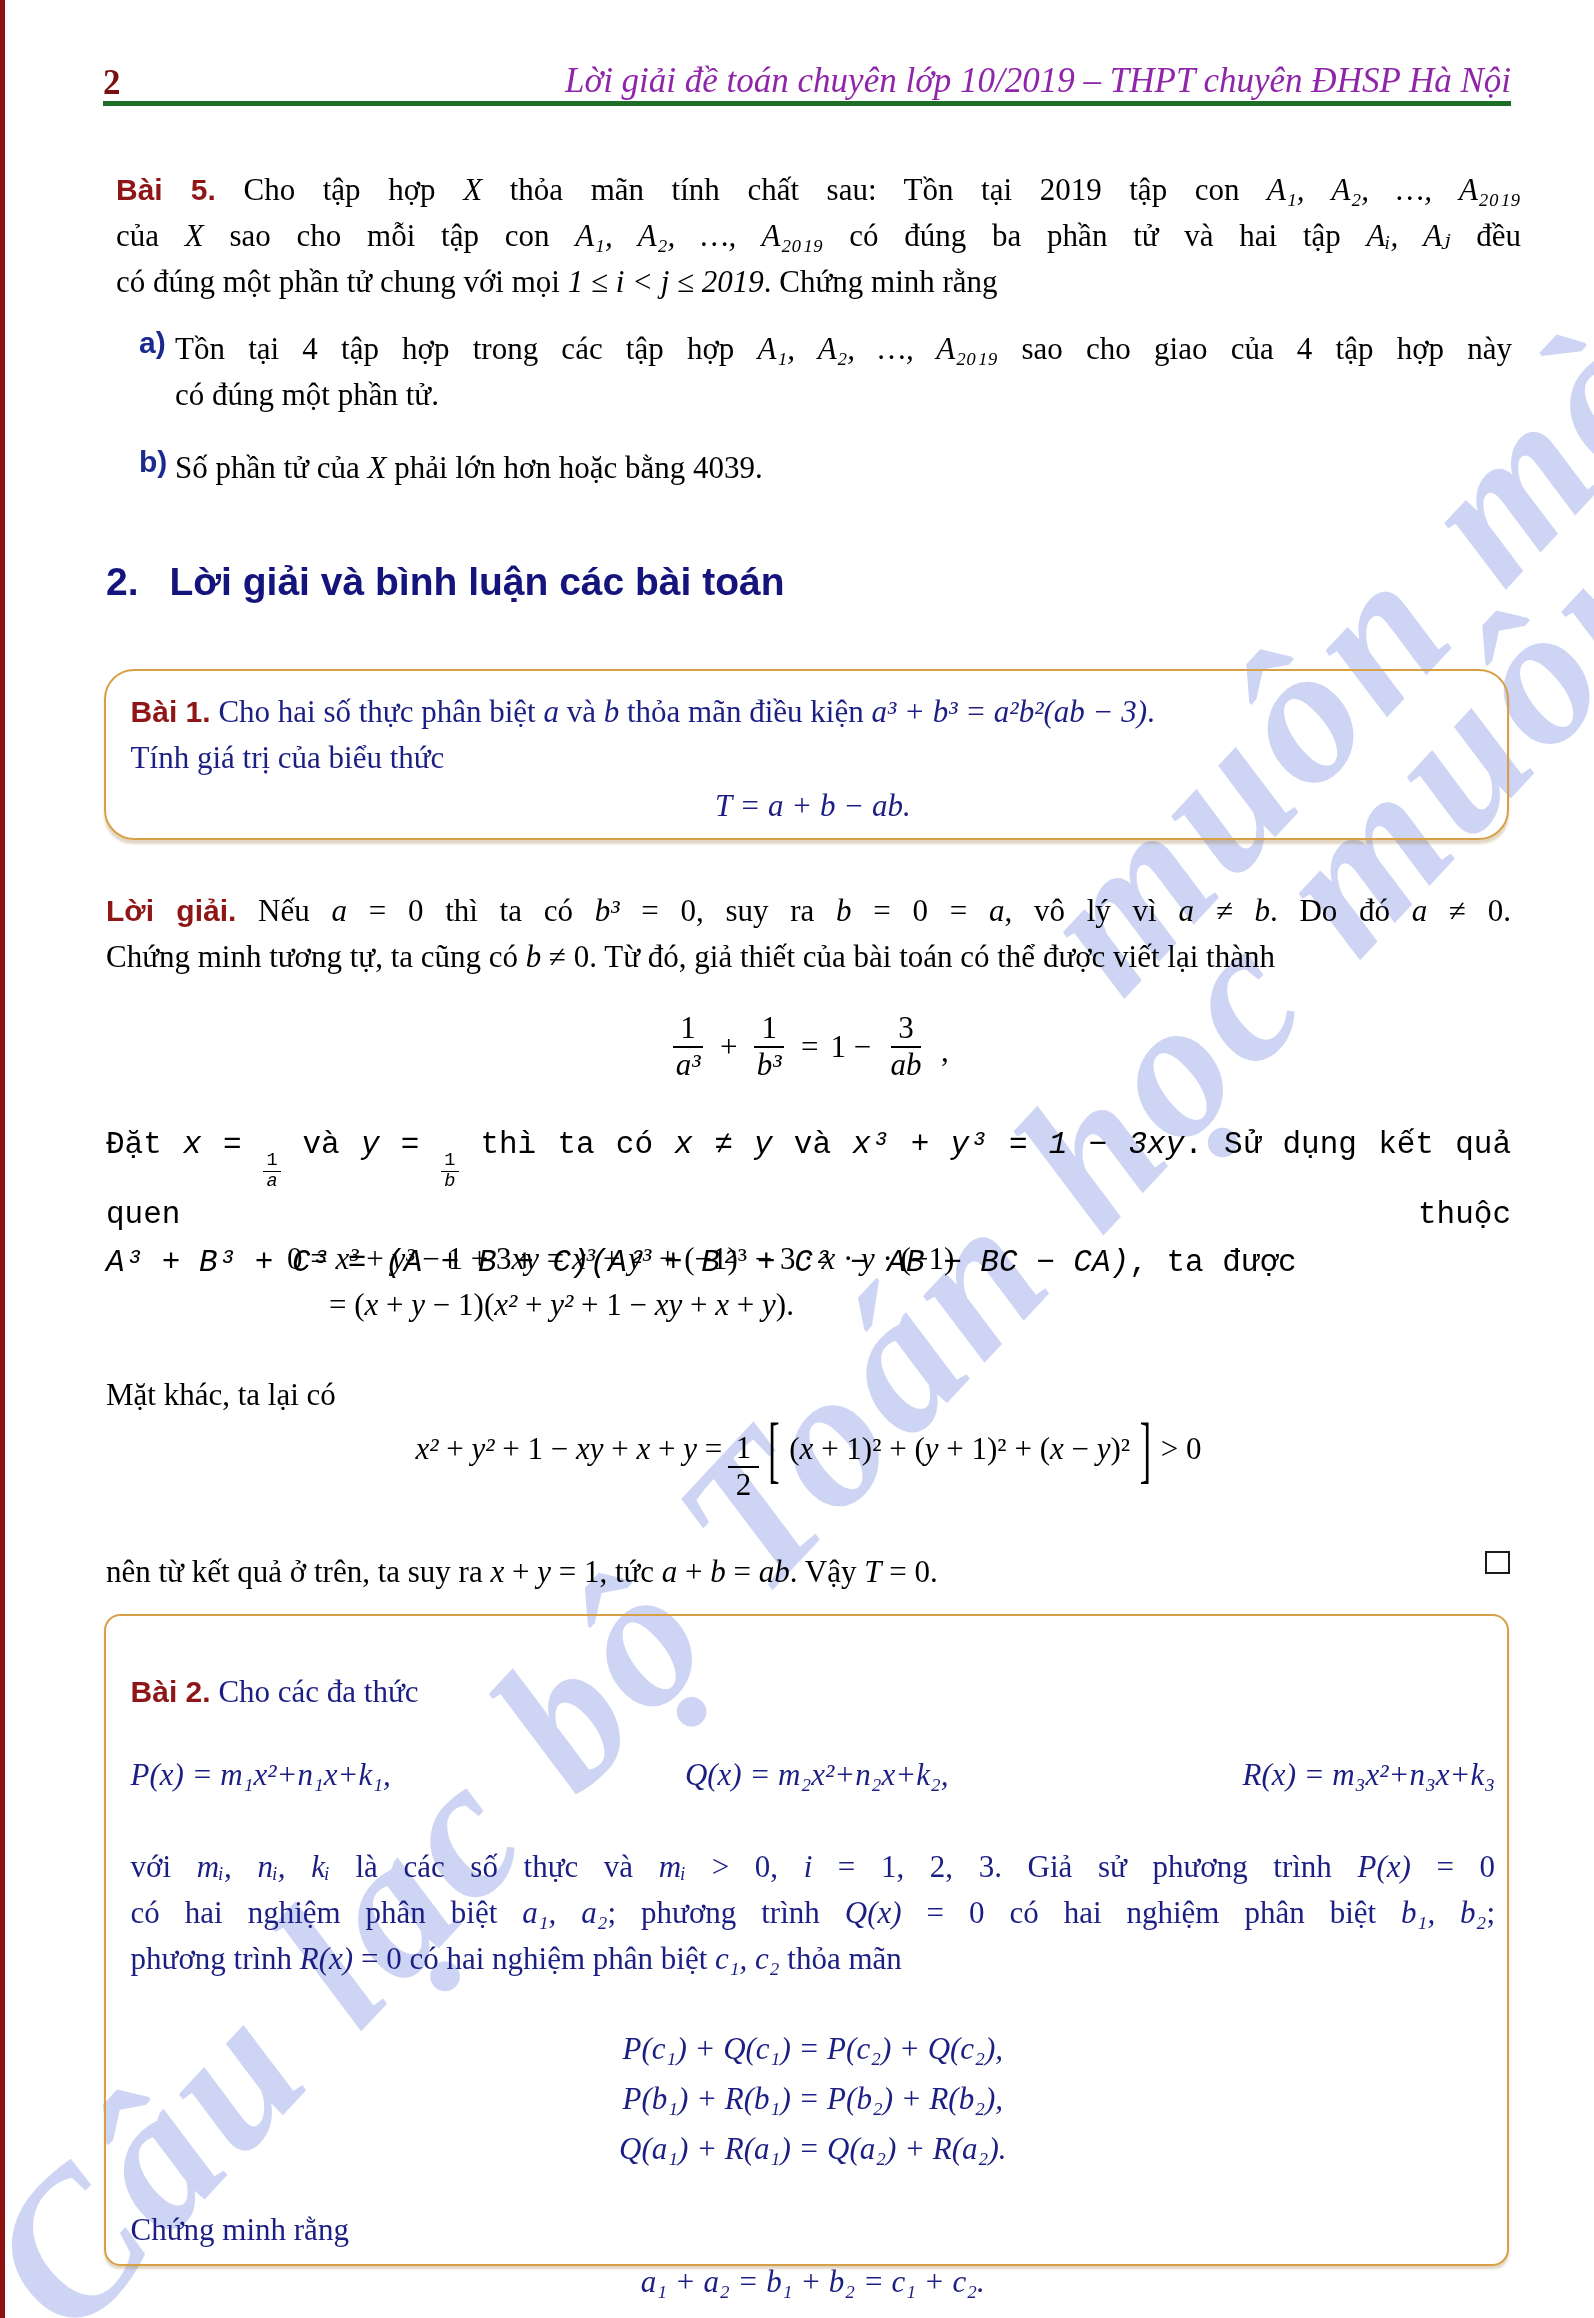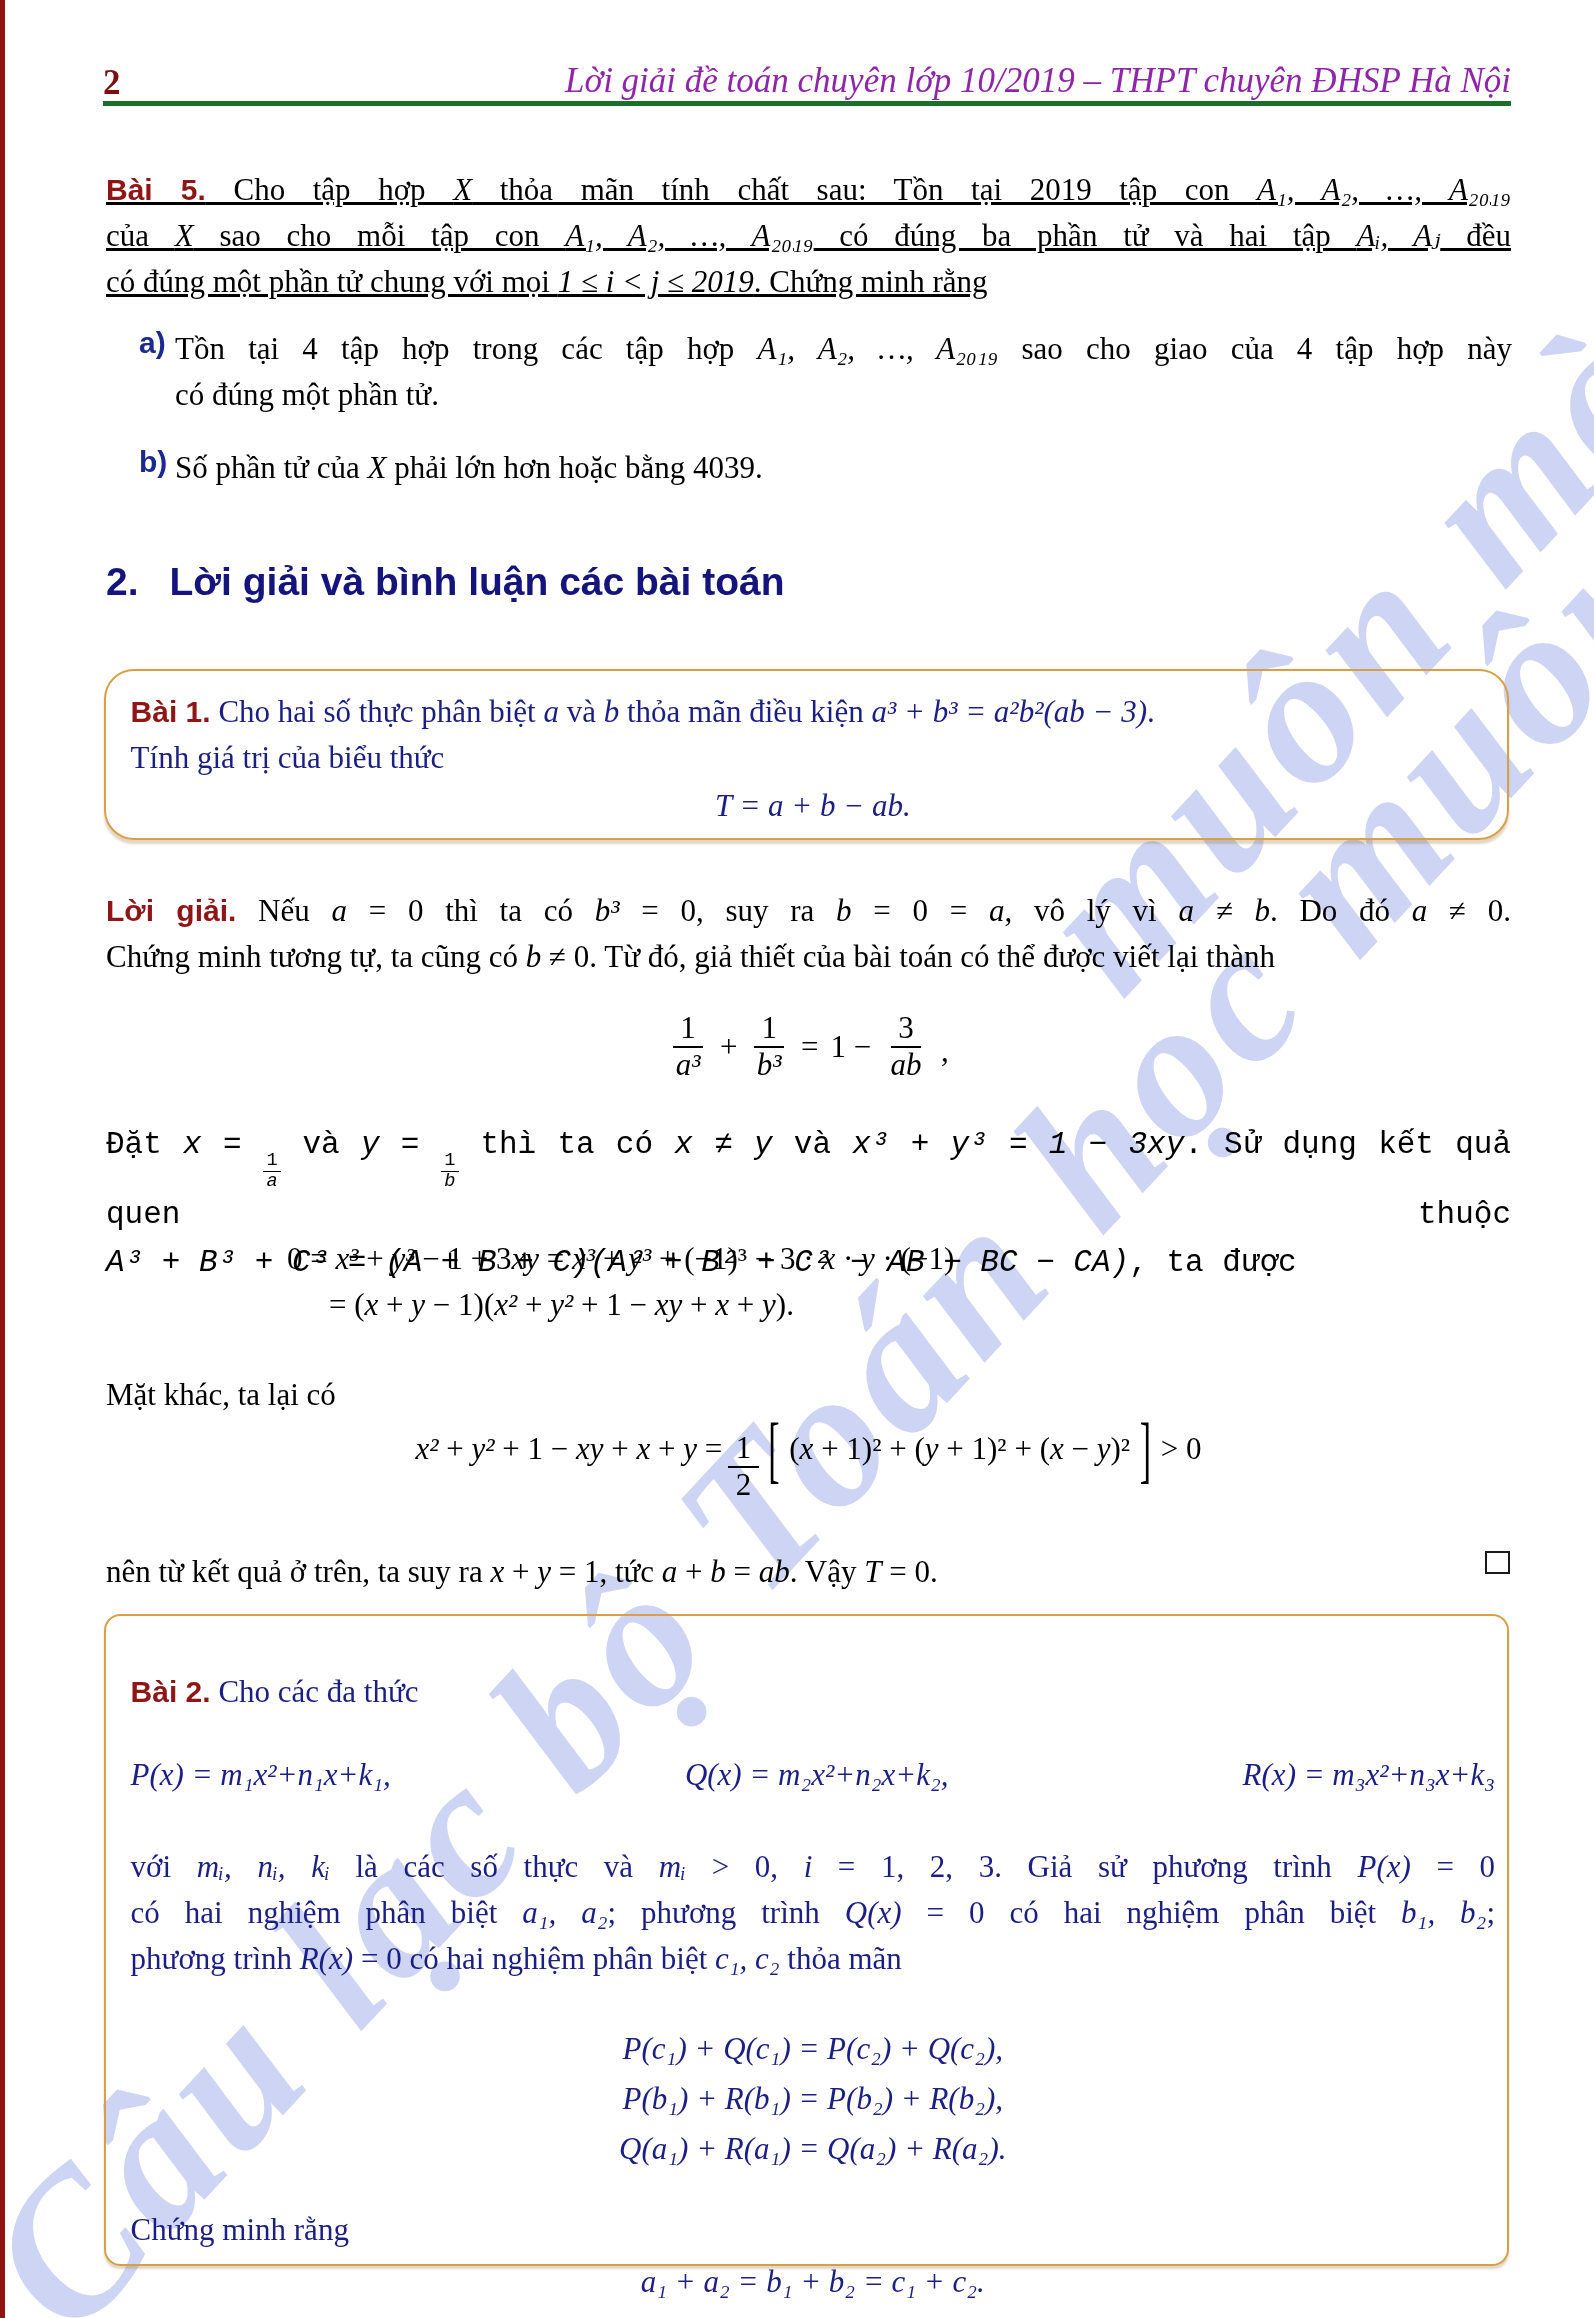--- a/index.html
+++ b/index.html
@@ -17,21 +17,21 @@
   .hnum{left:103px;top:63px;font-weight:bold;font-size:35px;color:#7a1010;}
   .htitle{left:106px;top:61px;width:1405px;text-align:right;font-style:italic;font-size:35px;color:#8f25a8;}
   .hrule{left:103px;top:101px;width:1408px;height:4.5px;background:#1d6f28;}
   
   .ln{line-height:46px;}
   .just{text-align:justify;text-align-last:justify;}
   .seg-p{}
   .seg-m{font-style:italic;}
   .seg-r{color:#8f1616;font-family:"Liberation Sans","DejaVu Sans",sans-serif;font-weight:bold;font-size:30px;}
   .itemlab{font-family:"Liberation Sans","DejaVu Sans",sans-serif;font-weight:bold;color:#1b2a8e;font-size:30px;}
-  #p5{left:106px;top:167px;width:1405px;text-decoration:underline;}
+  #p5{left:116px;top:167px;width:1405px;}
   #item-a-label{left:139px;top:326px;}
   #item-a{left:175px;top:326px;width:1337px;}
   #item-b-label{left:139px;top:445px;}
   #item-b{left:175px;top:445px;width:1337px;}
   #sec-heading{left:106px;top:558px;width:1405px;font-family:"Liberation Sans","DejaVu Sans",sans-serif;
     font-weight:bold;color:#14147c;font-size:39px;line-height:48px;}
   #sec-heading .secnum{margin-right:31px;}
   
   .pbox{left:104px;width:1405px;border:2.2px solid #d7a046;border-radius:16.4px;box-sizing:border-box;
         color:#1b1e82;background:transparent;box-shadow:0 3.7px 2.2px -0.7px rgba(150,110,50,0.28);}

